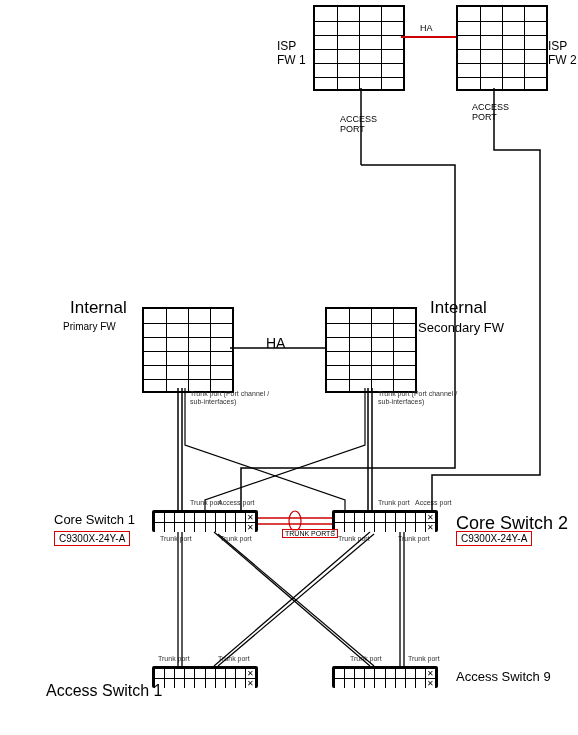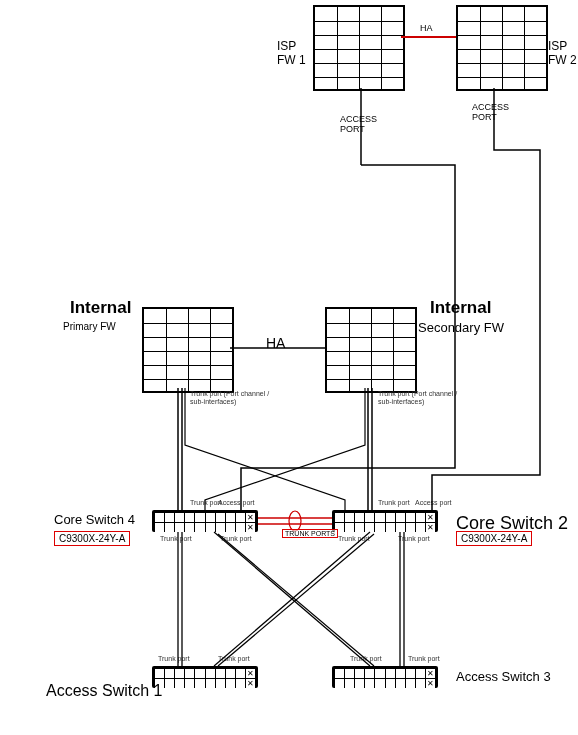--- a/index.html
+++ b/index.html
@@ -3,21 +3,21 @@
 <meta charset="utf-8">
 <style>
   html,body{margin:0;padding:0;background:#fff;font-family:Arial,Helvetica,sans-serif;color:#000}
   .canvas{position:relative;width:578px;height:735px;margin:0 auto;}
   .lbl{position:absolute;font-size:12px;line-height:1.15;white-space:pre;}
   .lbl.small{font-size:9px}
   .lbl.tiny{font-size:7px;color:#333}
   .notebox{position:absolute;border:1px solid #d00;padding:2px 6px;font-size:13px;line-height:1.25;width:340px;}
   .modelbox{position:absolute;border:1px solid #d00;padding:1px 4px;font-size:10px;background:#fff}
   .trunkbox{position:absolute;border:1px solid #d00;padding:0 2px;font-size:7px;text-align:center;background:rgba(255,255,255,.6);z-index:50}
-  .title{font-size:17px;font-weight:bold}
+  .title{font-size:17px;font-weight:normal}
   .brick{position:absolute;border:2px solid #000;background:#fff}
   .brick .rows{position:absolute;inset:0;}
   .brick .r{position:absolute;left:0;right:0;border-top:1px solid #000}
   .brick .v{position:absolute;top:0;bottom:0;border-left:1px solid #000}
   .sw{position:absolute;background:#000;border-radius:2px;overflow:hidden}
   .sw .ports{position:absolute;inset:3px 3px 3px 3px;display:grid;grid-template-columns:repeat(10,1fr);grid-template-rows:1fr 1fr;gap:1px}
   .sw .p{background:#fff}
   .sw .x{background:#fff;display:flex;align-items:center;justify-content:center;font-size:8px;color:#000}
   svg.wires{position:absolute;top:0;left:0;width:578px;height:735px;z-index:5;pointer-events:none}
 </style>
@@ -184,21 +184,21 @@
         <div class="p"></div>
         <div class="p"></div>
         <div class="p"></div>
         <div class="p"></div>
         <div class="p"></div>
         <div class="p"></div>
         <div class="p"></div>
         <div class="x">✕</div>
       </div>
 </div>
-<div class="lbl" style="left:54px;top:513px;font-size:13px">Core Switch 4</div>
+<div class="lbl" style="left:54px;top:513px;font-size:13px">Core Switch 1</div>
 <div class="modelbox" style="left:54px;top:531px">C9300X-24Y-A</div>
 <div class="lbl" style="left:456px;top:513px;font-size:18px">Core Switch 2</div>
 <div class="modelbox" style="left:456px;top:531px">C9300X-24Y-A</div>
 <div class="trunkbox" style="left:282px;top:529px">TRUNK
 PORTS</div>
 
 <div class="lbl tiny" style="left:160px;top:535px">Trunk port</div>
 <div class="lbl tiny" style="left:220px;top:535px">Trunk port</div>
 <div class="lbl tiny" style="left:338px;top:535px">Trunk port</div>
 <div class="lbl tiny" style="left:398px;top:535px">Trunk port</div>
@@ -250,15 +250,15 @@
         <div class="p"></div>
         <div class="p"></div>
         <div class="p"></div>
         <div class="p"></div>
         <div class="p"></div>
         <div class="p"></div>
         <div class="x">✕</div>
       </div>
 </div>
 <div class="lbl" style="left:46px;top:682px;font-size:16px">Access Switch 1</div>
-<div class="lbl" style="left:456px;top:670px;font-size:13px">Access Switch 3</div>
+<div class="lbl" style="left:456px;top:670px;font-size:13px">Access Switch 9</div>
 
 </div>
 
 </body></html>

